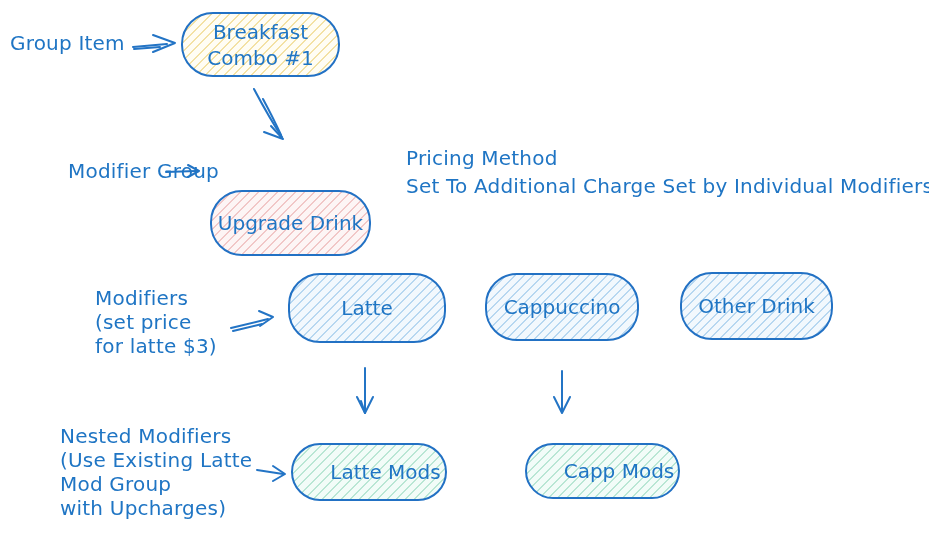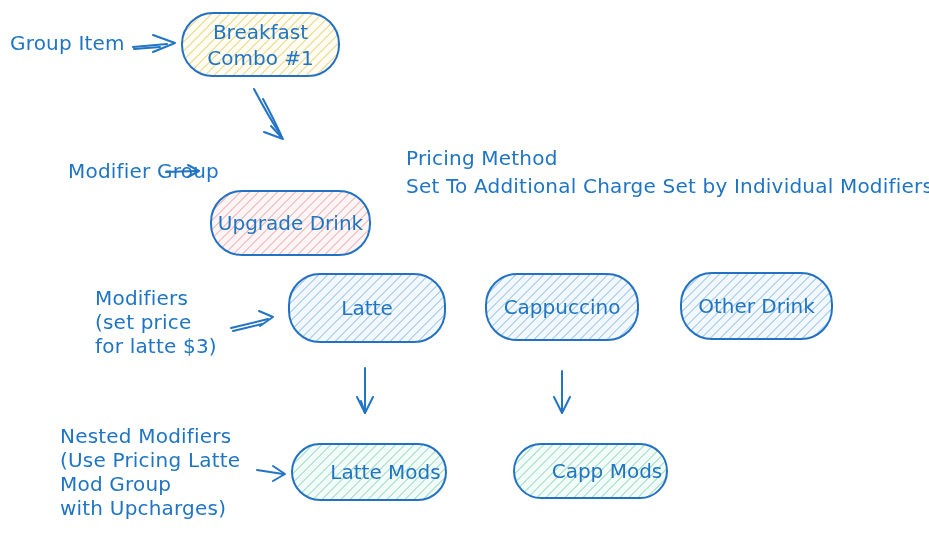--- a/index.html
+++ b/index.html
@@ -86,21 +86,21 @@
   <div class="label" style="left:20px;top:158px;margin-left:48px;">Modifier Group</div>
 
   <div class="label" style="left:394px;top:144px;line-height:28px;width:535px;margin-left:12px;">Pricing Method
 Set To Additional Charge Set by Individual Modifiers</div>
 
   <div class="label" style="left:95px;top:286px;line-height:24px;">Modifiers
 (set price
 for latte $3)</div>
 
   <div class="label" style="left:60px;top:424px;line-height:24px;">Nested Modifiers
-(Use Pricing Latte
+(Use Existing Latte
 Mod Group
 with Upcharges)</div>
 
   <div class="node fill-yellow" style="left:181px;top:12px;width:159px;height:65px;">
     <span>Breakfast
 Combo #1</span>
   </div>
 
   <div class="node fill-pink" style="left:210px;top:142px;width:161px;height:66px;margin-top:48px;">
     <span>Upgrade Drink</span>
@@ -115,17 +115,17 @@
   </div>
 
   <div class="node fill-blue" style="left:680px;top:272px;width:153px;height:68px;">
     <span>Other Drink</span>
   </div>
 
   <div class="node fill-green" style="left:291px;top:443px;width:156px;height:58px;">
     <span>Latte Mods</span>
   </div>
 
-  <div class="node fill-green" style="left:513px;top:443px;width:155px;height:56px;">
+  <div class="node fill-green" style="left:525px;top:443px;width:155px;height:56px;">
     <span>Capp Mods</span>
   </div>
 
 </div>
 
 </body></html>

